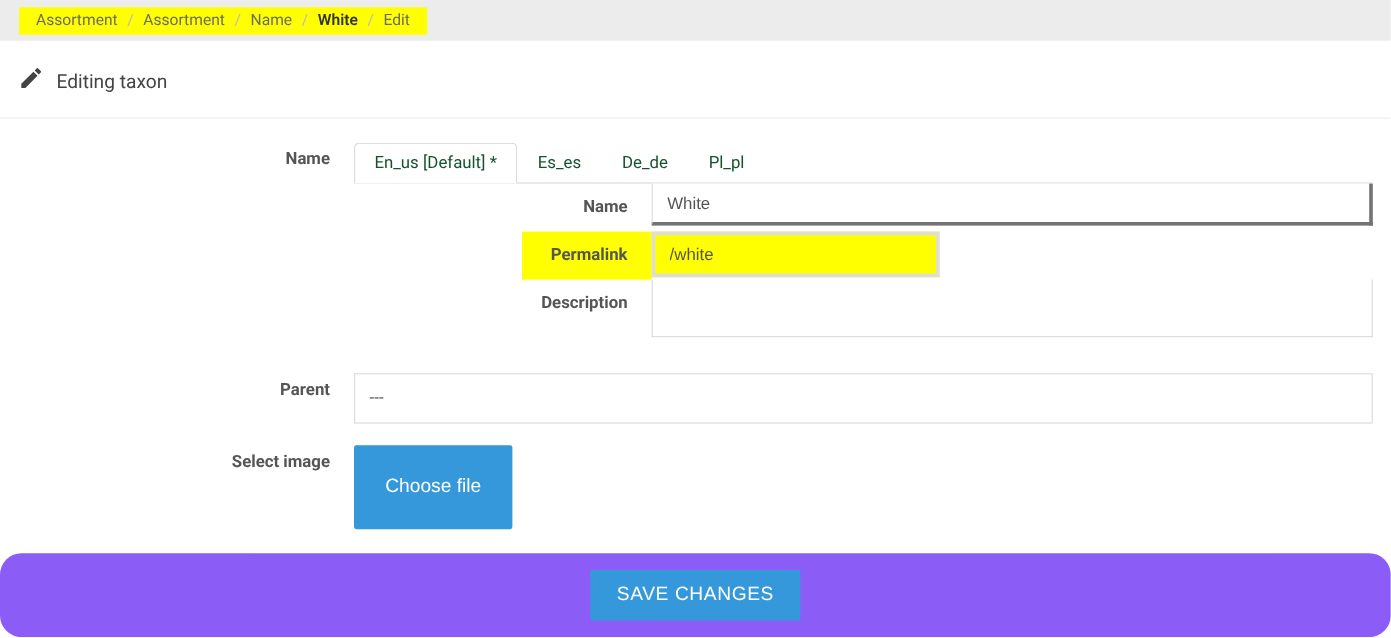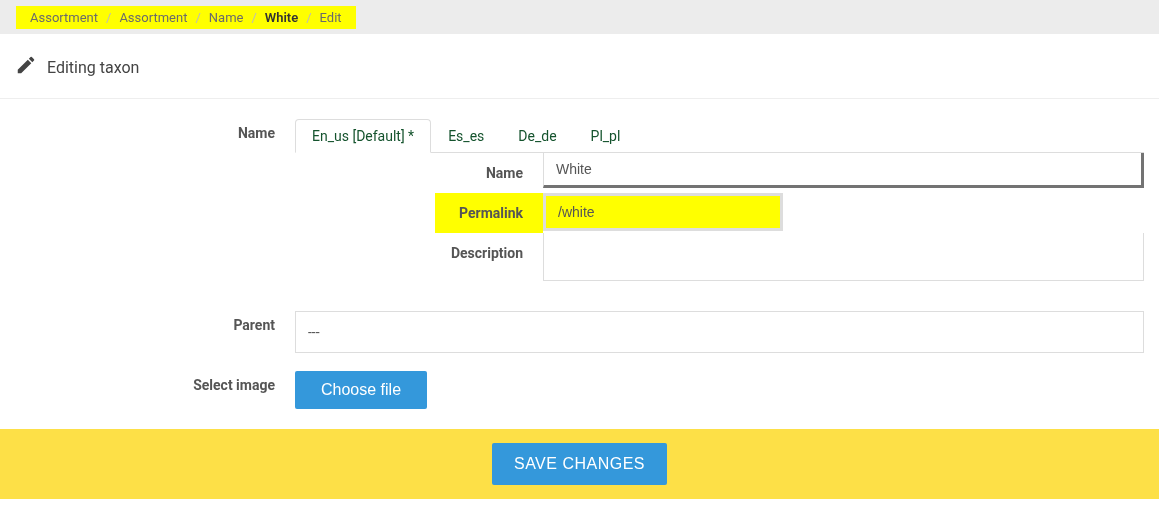--- a/index.html
+++ b/index.html
@@ -21,22 +21,22 @@
 .tab-indent { width: 140px; }
 .subform { margin-top: 0; }
 .subrow { display: flex; align-items: stretch; }
 .sublabel { width: 108px; text-align: right; padding: 12px 20px 12px 0; font-weight: 700; color:#555; font-size:14px;}
 .subfield { flex: 1; }
 .subfield input { width: 100%; padding: 8px 12px; border: 3px solid #737373; font-size: 14px; color:#555; outline:none; }
 .subfield-desc { min-height: 48px; border: 1px solid #ddd; border-top:none; background:#fff;}
 .highlight-label { background: #ffff00; }
 .highlight-field input { background: #ffff00; border-color:#ddd; }
 .parent-select { width: 100%; border:1px solid #ddd; padding: 10px 12px; font-size:14px; color:#555; min-height:42px; display:flex; align-items:center; cursor:pointer;}
-.choose-btn { background: #3498db; color: #fff; padding: 10px 26px; font-size: 16px; border: none; border-radius: 2px; cursor: pointer; }
-.footer-bar { background: #fde047; margin-top: 20px; padding: 14px 0; display:flex; justify-content:center; gap:14px;}
+.choose-btn { background: #3498db; color: #fff; padding: 26px 26px; font-size: 16px; border: none; border-radius: 2px; cursor: pointer; }
+.footer-bar { background: #8b5cf6; margin-top: 20px; padding: 14px 0; display:flex; justify-content:center; gap:14px;border-radius:18px;}
 .btn-save { background: #3498db; color:#fff; border:none; padding: 12px 22px; font-size:16px; letter-spacing:0.5px; border-radius:2px; cursor:pointer;}
 .btn-cancel { background:#e74c3c; color:#fff; border:none; padding:12px 30px; font-size:16px; letter-spacing:0.5px; border-radius:2px; cursor:pointer;}
 .gap-row { height: 30px; }
 .subrow.name-row .subfield input { border-top:none; border-left:1px solid #ddd;}
 </style>
 </head>
 <body>
 
 <div class="breadcrumb-bar">
   <div class="breadcrumb-inner">

